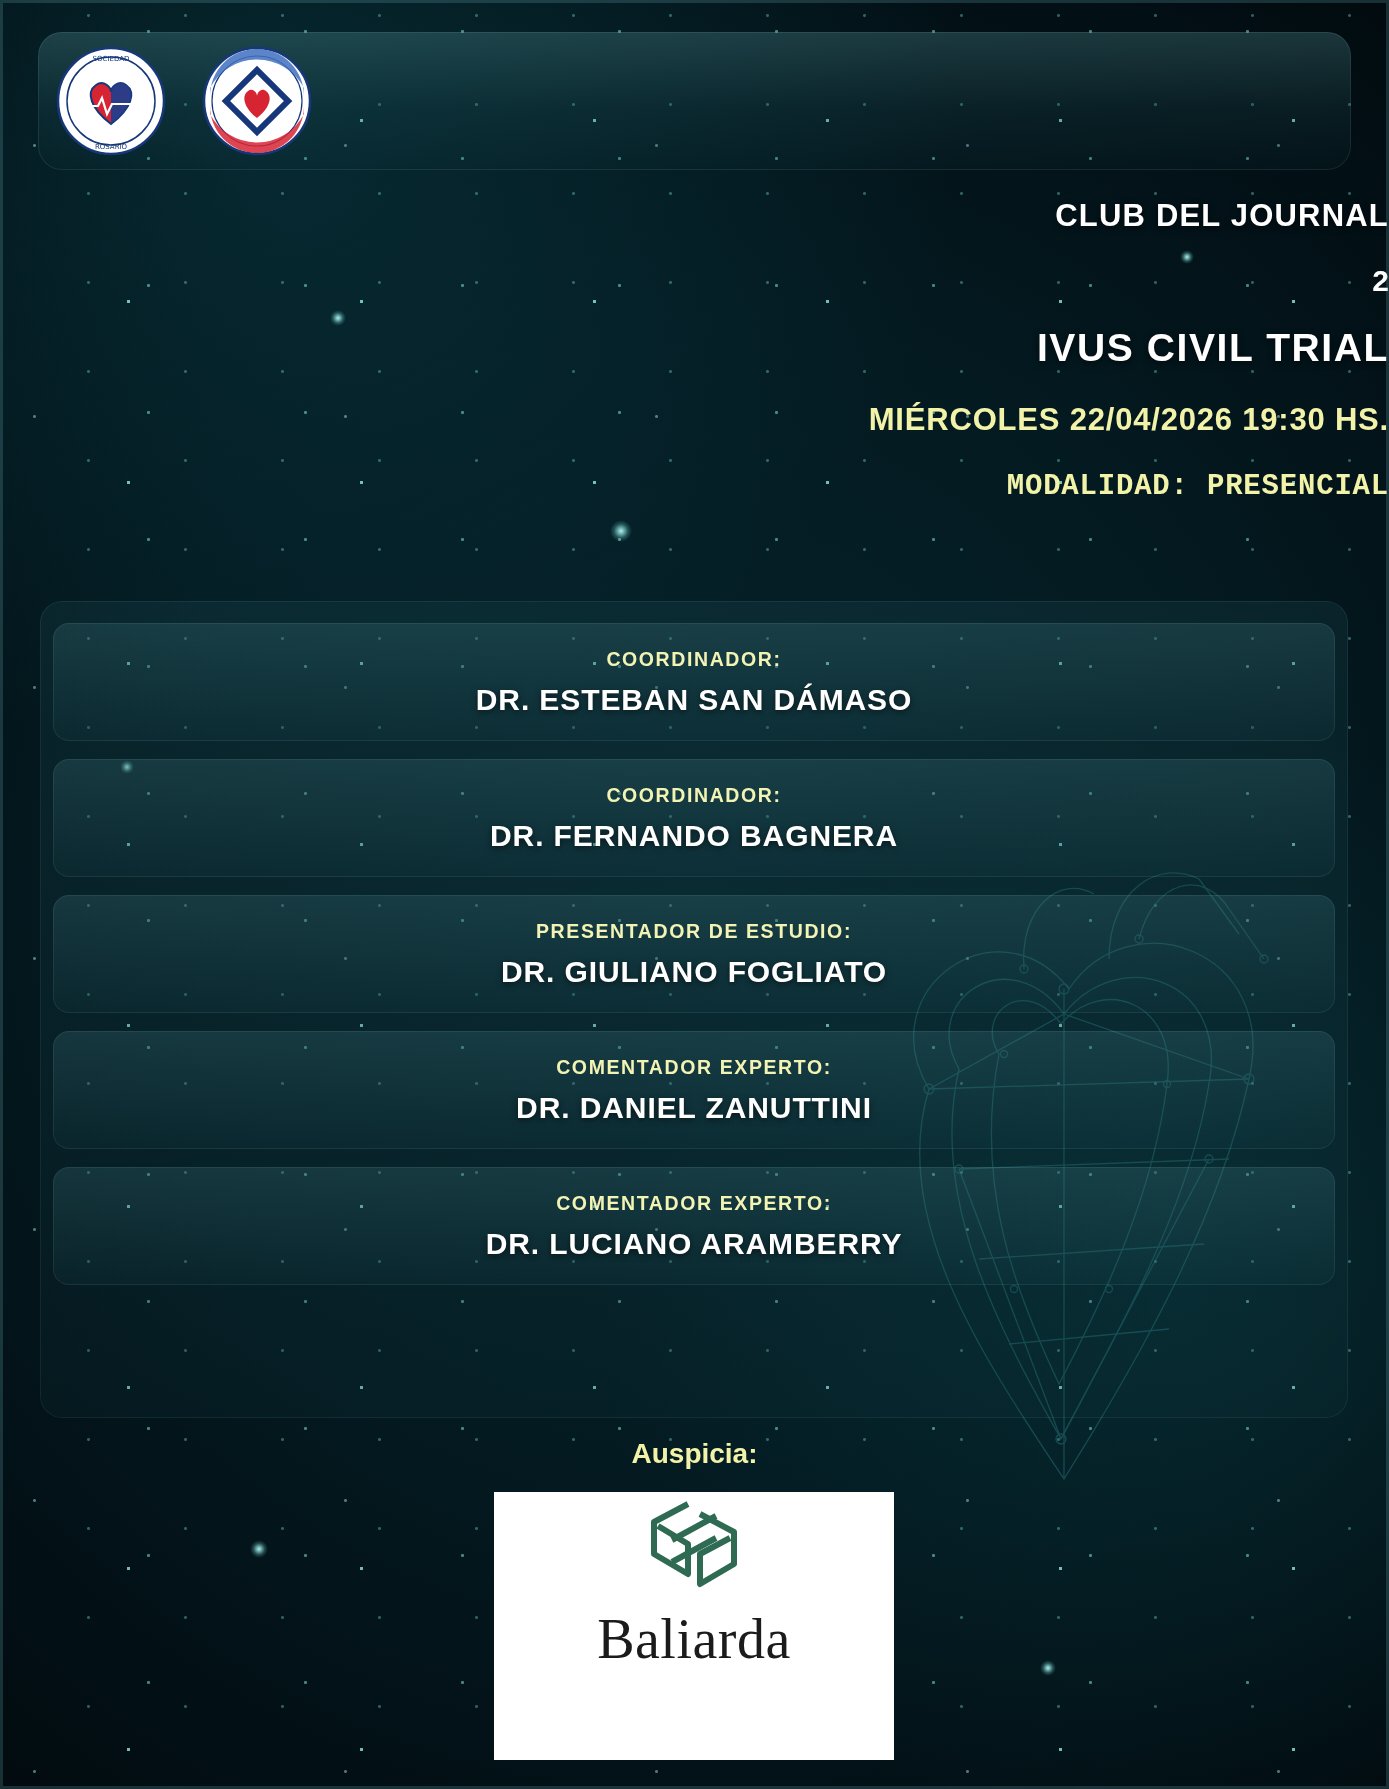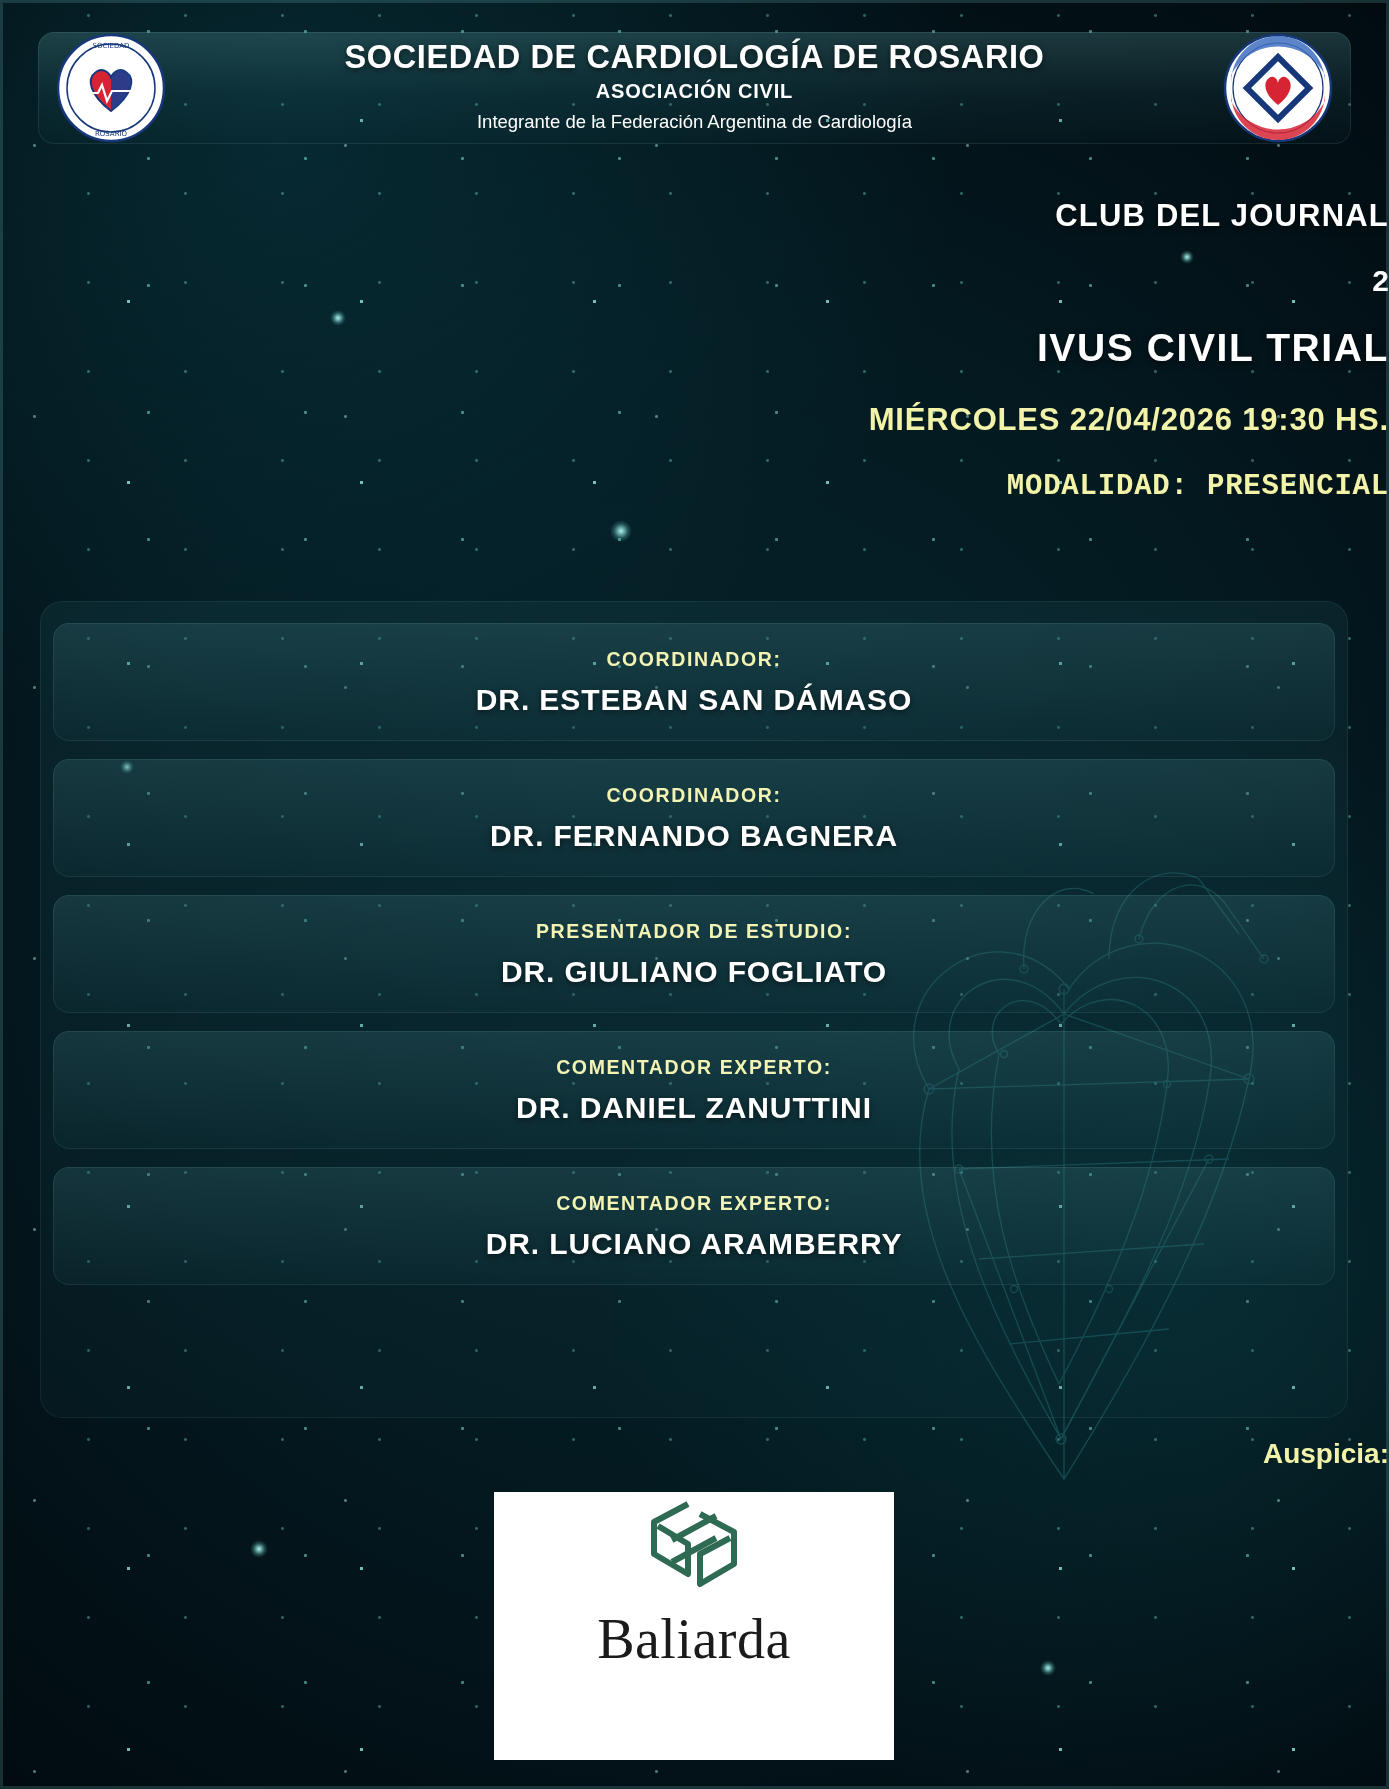--- a/index.html
+++ b/index.html
@@ -56,22 +56,22 @@
     border: 3px solid rgba(120,200,205,0.20);
     pointer-events: none;
   }
 
   
   .header {
     position: absolute;
     left: 38px;
     top: 32px;
     width: 1313px;
-    height: 112px;
-    border-radius: 16px;
+    height: 138px;
+    border-radius: 24px;
     background: linear-gradient(180deg, rgba(86,150,155,0.30) 0%, rgba(40,95,103,0.18) 55%, rgba(18,55,62,0.10) 100%);
     box-shadow: inset 0 0 0 1px rgba(180,230,230,0.10);
     display: flex;
     align-items: center;
   }
   .logo-left, .logo-right {
     flex: 0 0 auto;
     width: 110px;
     height: 110px;
     margin: 0 18px;
@@ -183,21 +183,21 @@
     letter-spacing: .9px;
     margin-top: 12px;
     text-shadow: 0 2px 6px rgba(0,0,0,.55);
   }
 
   
   .auspicia {
     position: absolute;
     top: 1438px;
     width: 100%;
-    text-align: right;
+    text-align: center;
     font-size: 28px;
     font-weight: bold;
     color: #f2f3a8;
   }
   .sponsor-box {
     position: absolute;
     left: 494px;
     top: 1492px;
     width: 400px;
     height: 268px;
@@ -271,25 +271,20 @@
         <circle cx="55" cy="55" r="53" fill="#ffffff" stroke="#16387a" stroke-width="2.5"></circle>
         <circle cx="55" cy="55" r="44" fill="#ffffff" stroke="#16387a" stroke-width="1.5"></circle>
         <path d="M55 78 C 34 62, 30 46, 40 39 C 48 33, 55 42, 55 46 C 55 42, 62 33, 70 39 C 80 46, 76 62, 55 78 Z" fill="#d62432" stroke="#16387a" stroke-width="2"></path>
         <path d="M55 46 C 55 42, 62 33, 70 39 C 80 46, 76 62, 55 78 Z" fill="#1a3f8f" opacity="0.9"></path>
         <path d="M30 60 L 42 60 L 46 52 L 51 68 L 56 58 L 80 58" fill="none" stroke="#ffffff" stroke-width="2.2"></path>
         <text x="55" y="15" font-size="7" fill="#16387a" text-anchor="middle" font-family="DejaVu Sans, sans-serif">SOCIEDAD</text>
         <text x="55" y="103" font-size="7" fill="#16387a" text-anchor="middle" font-family="DejaVu Sans, sans-serif">ROSARIO</text>
       </svg>
     </div>
 
-    <div class="header-text">
-      <div class="header-title">SOCIEDAD DE CARDIOLOGÍA DE ROSARIO</div>
-      <div class="header-sub1">ASOCIACIÓN CIVIL</div>
-      <div class="header-sub2">Integrante de la Federación Argentina de Cardiología</div>
-    </div>
 
     <div class="logo-right">
       <svg viewBox="0 0 110 110" width="110" height="110">
         <circle cx="55" cy="55" r="53" fill="#ffffff" stroke="#16387a" stroke-width="2.5"></circle>
         <circle cx="55" cy="55" r="45" fill="#ffffff" stroke="#16387a" stroke-width="1.2"></circle>
         <path d="M8 42 A 53 53 0 0 1 102 42 L 102 50 A 47 47 0 0 0 8 50 Z" fill="#3f6fc0" opacity="0.85"></path>
         <path d="M8 68 A 53 53 0 0 0 102 68 L 102 60 A 47 47 0 0 1 8 60 Z" fill="#d62432" opacity="0.85"></path>
         <rect x="30" y="30" width="50" height="50" transform="rotate(45 55 55)" fill="#16387a"></rect>
         <rect x="36" y="36" width="38" height="38" transform="rotate(45 55 55)" fill="#ffffff"></rect>
         <path d="M55 72 C 42 62, 39 50, 46 45 C 51 41, 55 47, 55 50 C 55 47, 59 41, 64 45 C 71 50, 68 62, 55 72 Z" fill="#d62432"></path>

